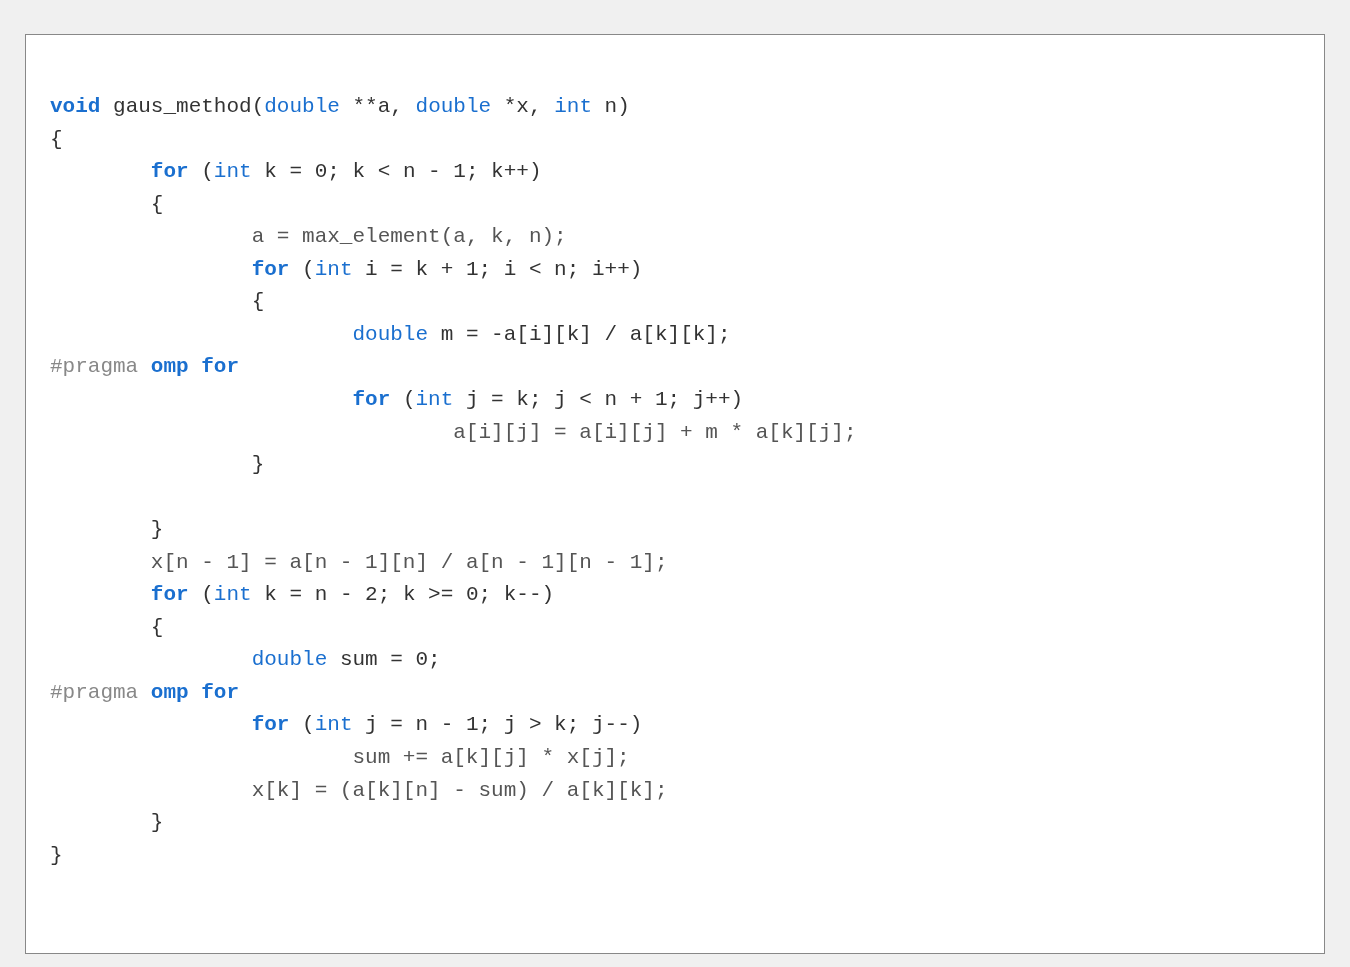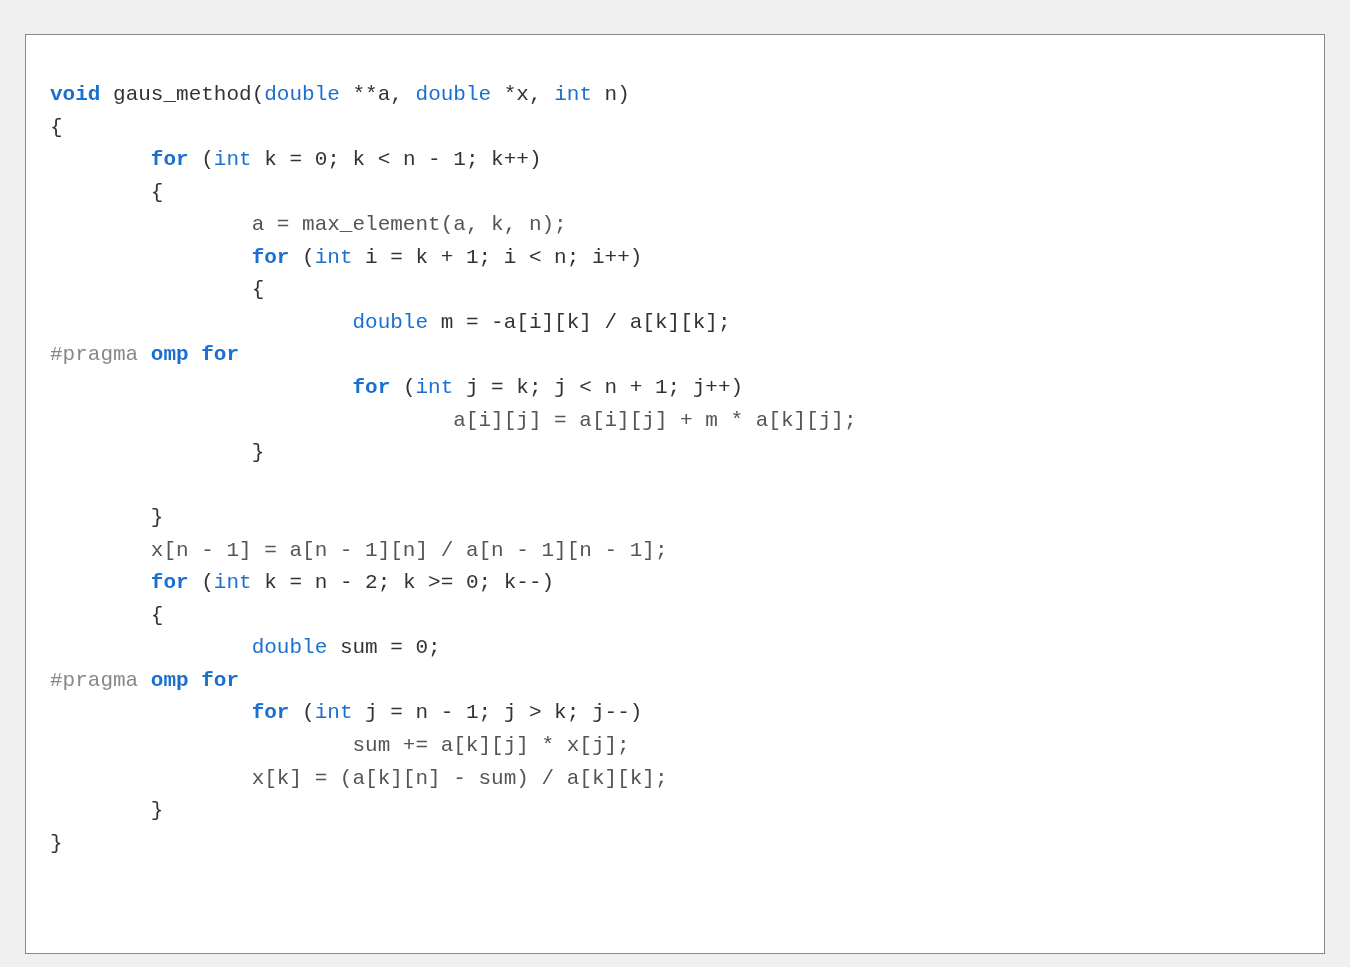--- a/index.html
+++ b/index.html
@@ -13,21 +13,21 @@
       display: flex;
       justify-content: center;
       align-items: center;
       min-height: 100vh;
       font-family: 'Courier New', Courier, monospace;
     }
 
     .code-container {
       background: #ffffff;
       border: 1.5px solid #888888;
-      padding: 12px 24px;
+      padding: 24px 24px;
       width: 1300px;
       min-height: 920px;
       font-size: 21px;
       line-height: 1.55;
       white-space: pre;
       overflow-x: auto;
       margin-top: 20px;
     }
 
     .kw {

